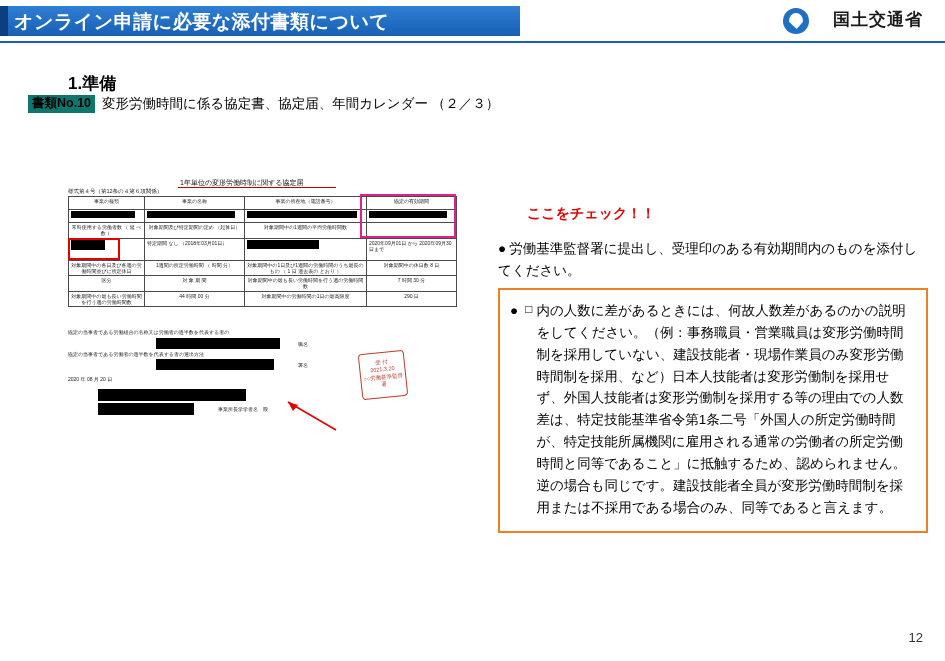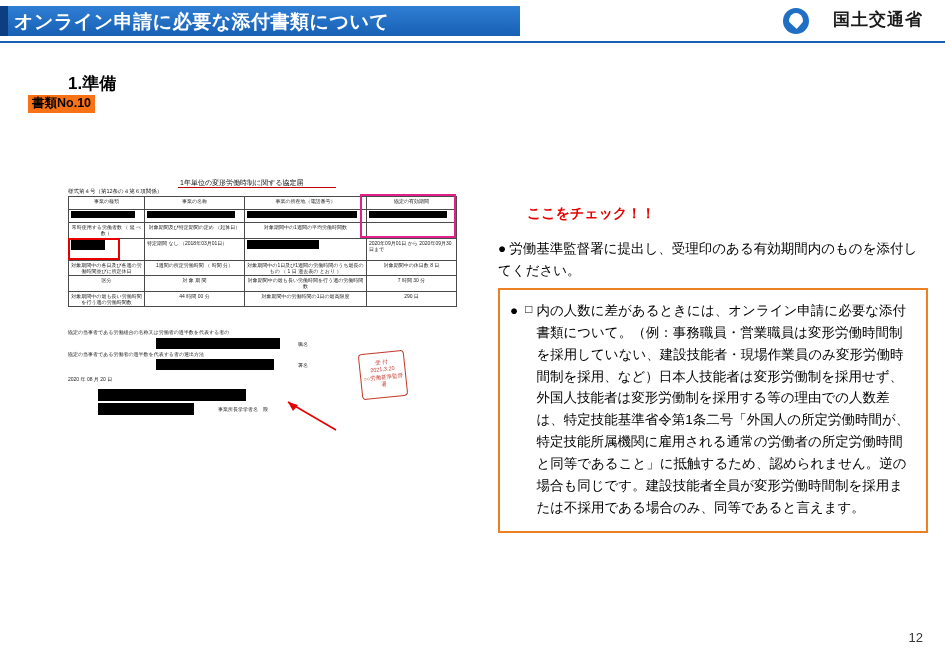--- a/index.html
+++ b/index.html
@@ -89,21 +89,21 @@
     margin-left: 46px;
   }
   .doc-line {
     position: absolute;
     left: 28px; top: 95px;
     display: flex;
     align-items: center;
     gap: 7px;
   }
   .doc-badge {
-    background: #f97316;
+    background: #0f766e;
     font-size: 12.5px;
     font-weight: bold;
     color: #000;
     padding: 2px 4px;
     line-height: 1.1;
   }
   .doc-caption {
     font-size: 13.5px;
     color: #000;
     white-space: nowrap;
@@ -282,20 +282,21 @@
   <div class="header-rule"></div>
   <div class="logo-wrap">
     <div class="logo-mark"></div>
     <div class="logo-text">国土交通省</div>
   </div>
 </div>
 
 <div class="section-title">1.準備</div>
 <div class="doc-line">
   <span class="doc-badge">書類No.10</span>
+  <span class="doc-caption">変形労働時間に係る協定書、協定届、年間カレンダー （２／３）</span>
 </div>
 
 <div class="scan">
 
   <div class="scan-formno">様式第４号（第12条の４第６項関係）</div>
   <div class="scan-title">1年単位の変形労働時制に関する協定届</div>
   <div class="scan-title-underline"></div>
 
   <table class="tbl">
     <colgroup>
@@ -394,17 +395,17 @@
 <div class="check-label">ここをチェック！！</div>
 
 <div class="bullet-1">
   <span class="bullet-dot">●</span><span>労働基準監督署に提出し、受理印のある有効期間内のものを添付してください。</span>
 </div>
 
 <div class="orange-box">
   <div class="lead">
     <span class="bullet-dot">●</span>
     <span class="sq">□</span>
-    <span>内の人数に差があるときには、オンライン申請に必要な添付書類について。（例：事務職員・営業職員は変形労働時間制を採用していない、建設技能者・現場作業員のみ変形労働時間制を採用、など）日本人技能者は変形労働制を採用せず、外国人技能者は変形労働制を採用する等の理由での人数差は、特定技能基準省令第1条二号「外国人の所定労働時間が、特定技能所属機関に雇用される通常の労働者の所定労働時間と同等であること」に抵触するため、認められません。逆の場合も同じです。建設技能者全員が変形労働時間制を採用または不採用である場合のみ、同等であると言えます。</span>
+    <span>内の人数に差があるときには、何故人数差があるのかの説明をしてください。（例：事務職員・営業職員は変形労働時間制を採用していない、建設技能者・現場作業員のみ変形労働時間制を採用、など）日本人技能者は変形労働制を採用せず、外国人技能者は変形労働制を採用する等の理由での人数差は、特定技能基準省令第1条二号「外国人の所定労働時間が、特定技能所属機関に雇用される通常の労働者の所定労働時間と同等であること」に抵触するため、認められません。逆の場合も同じです。建設技能者全員が変形労働時間制を採用または不採用である場合のみ、同等であると言えます。</span>
   </div>
 </div>
 
 <div class="page-num">12</div>
 
 </body></html>

